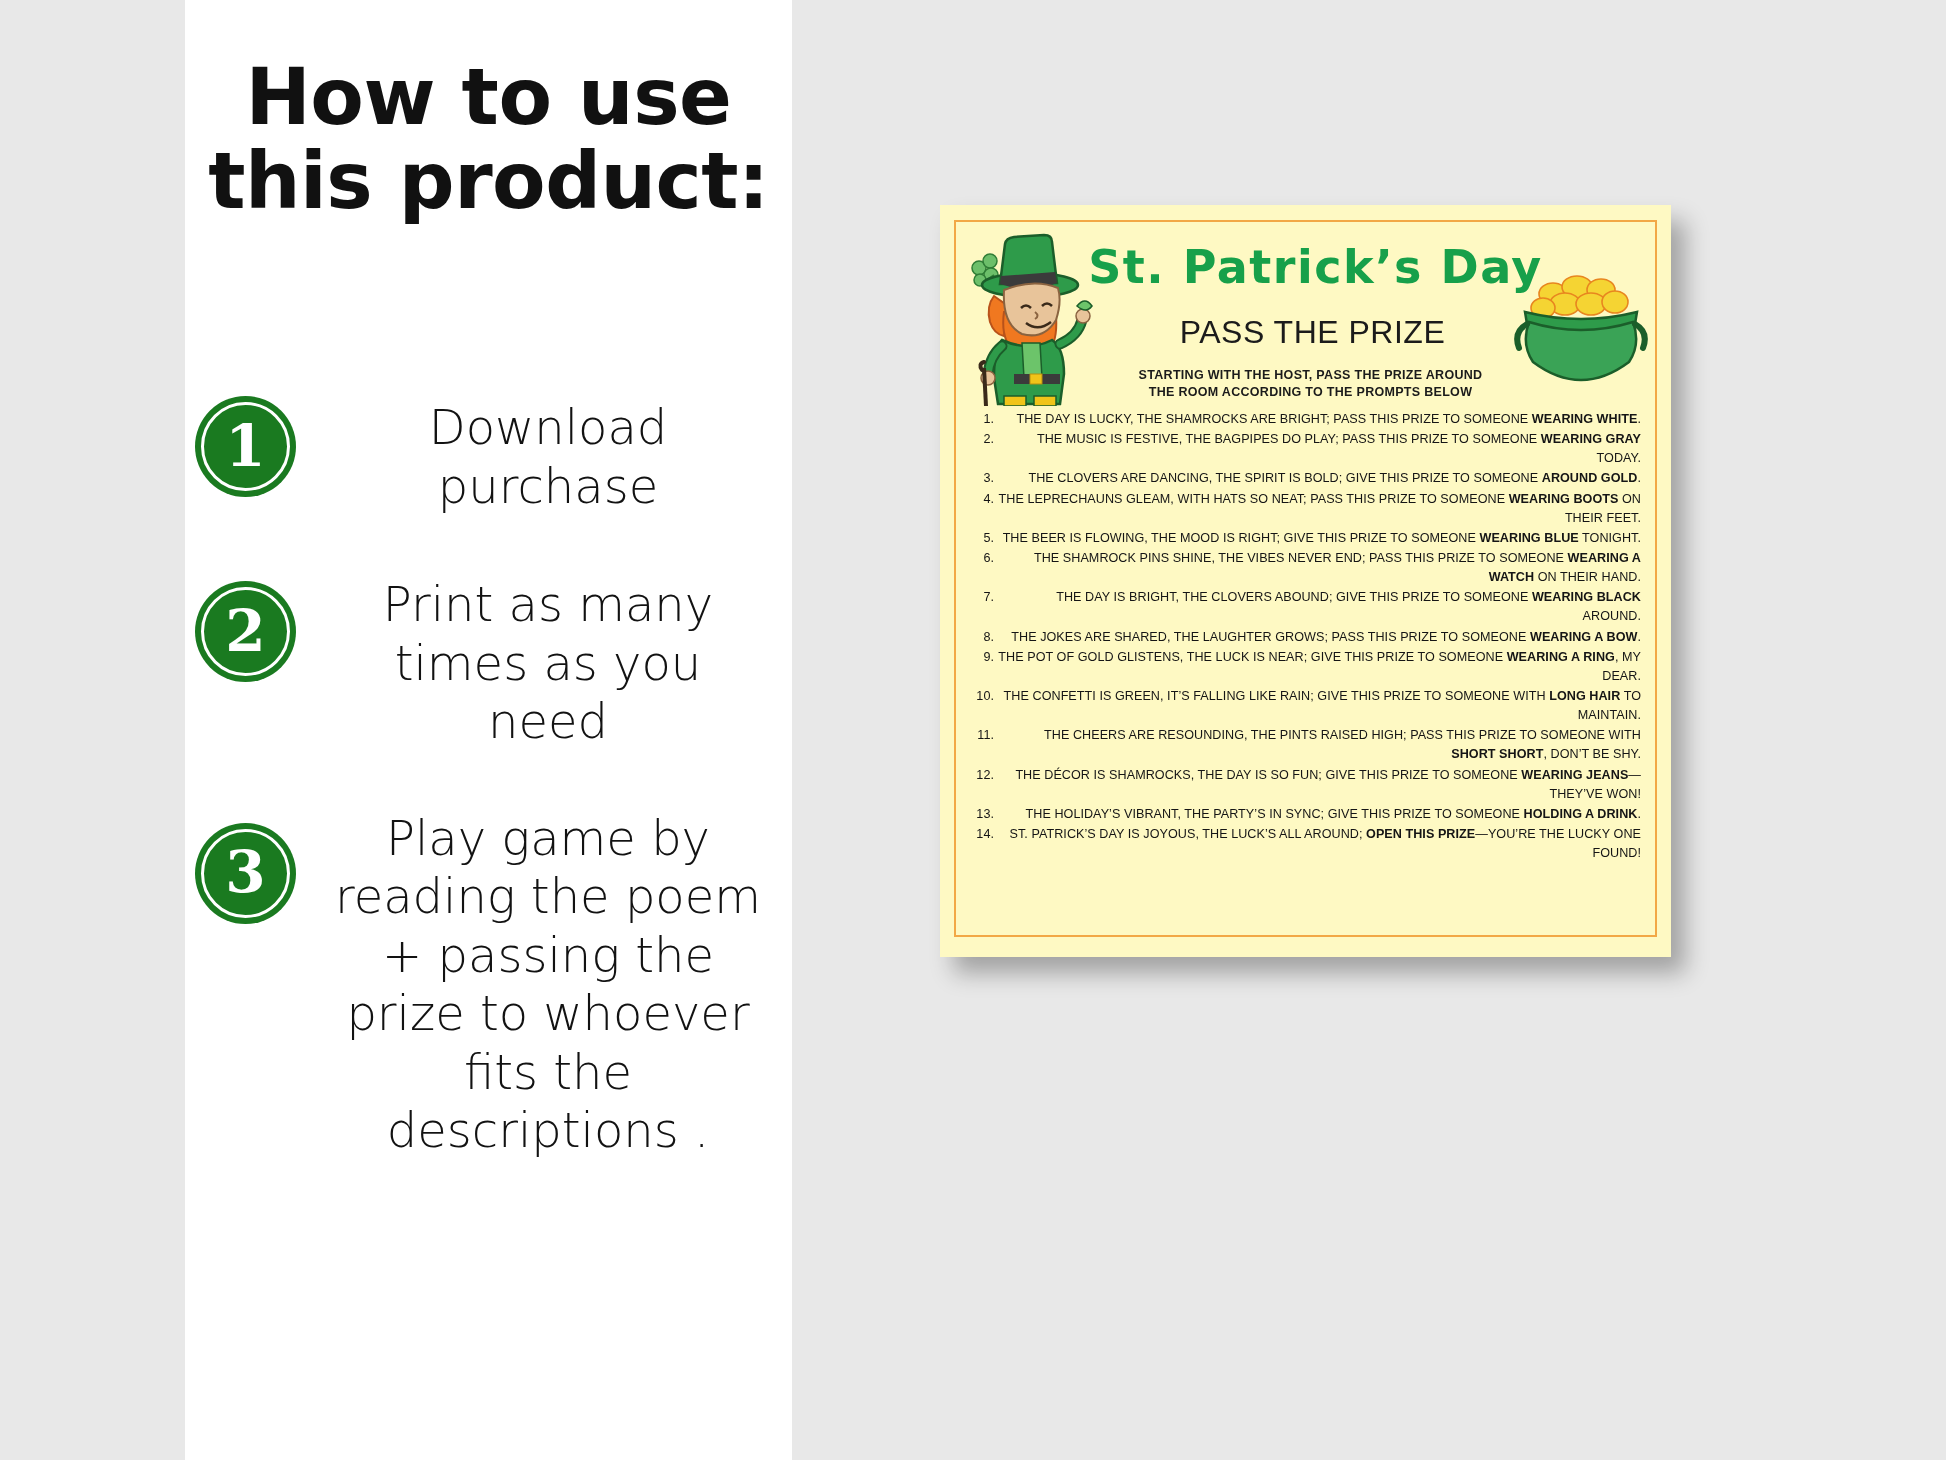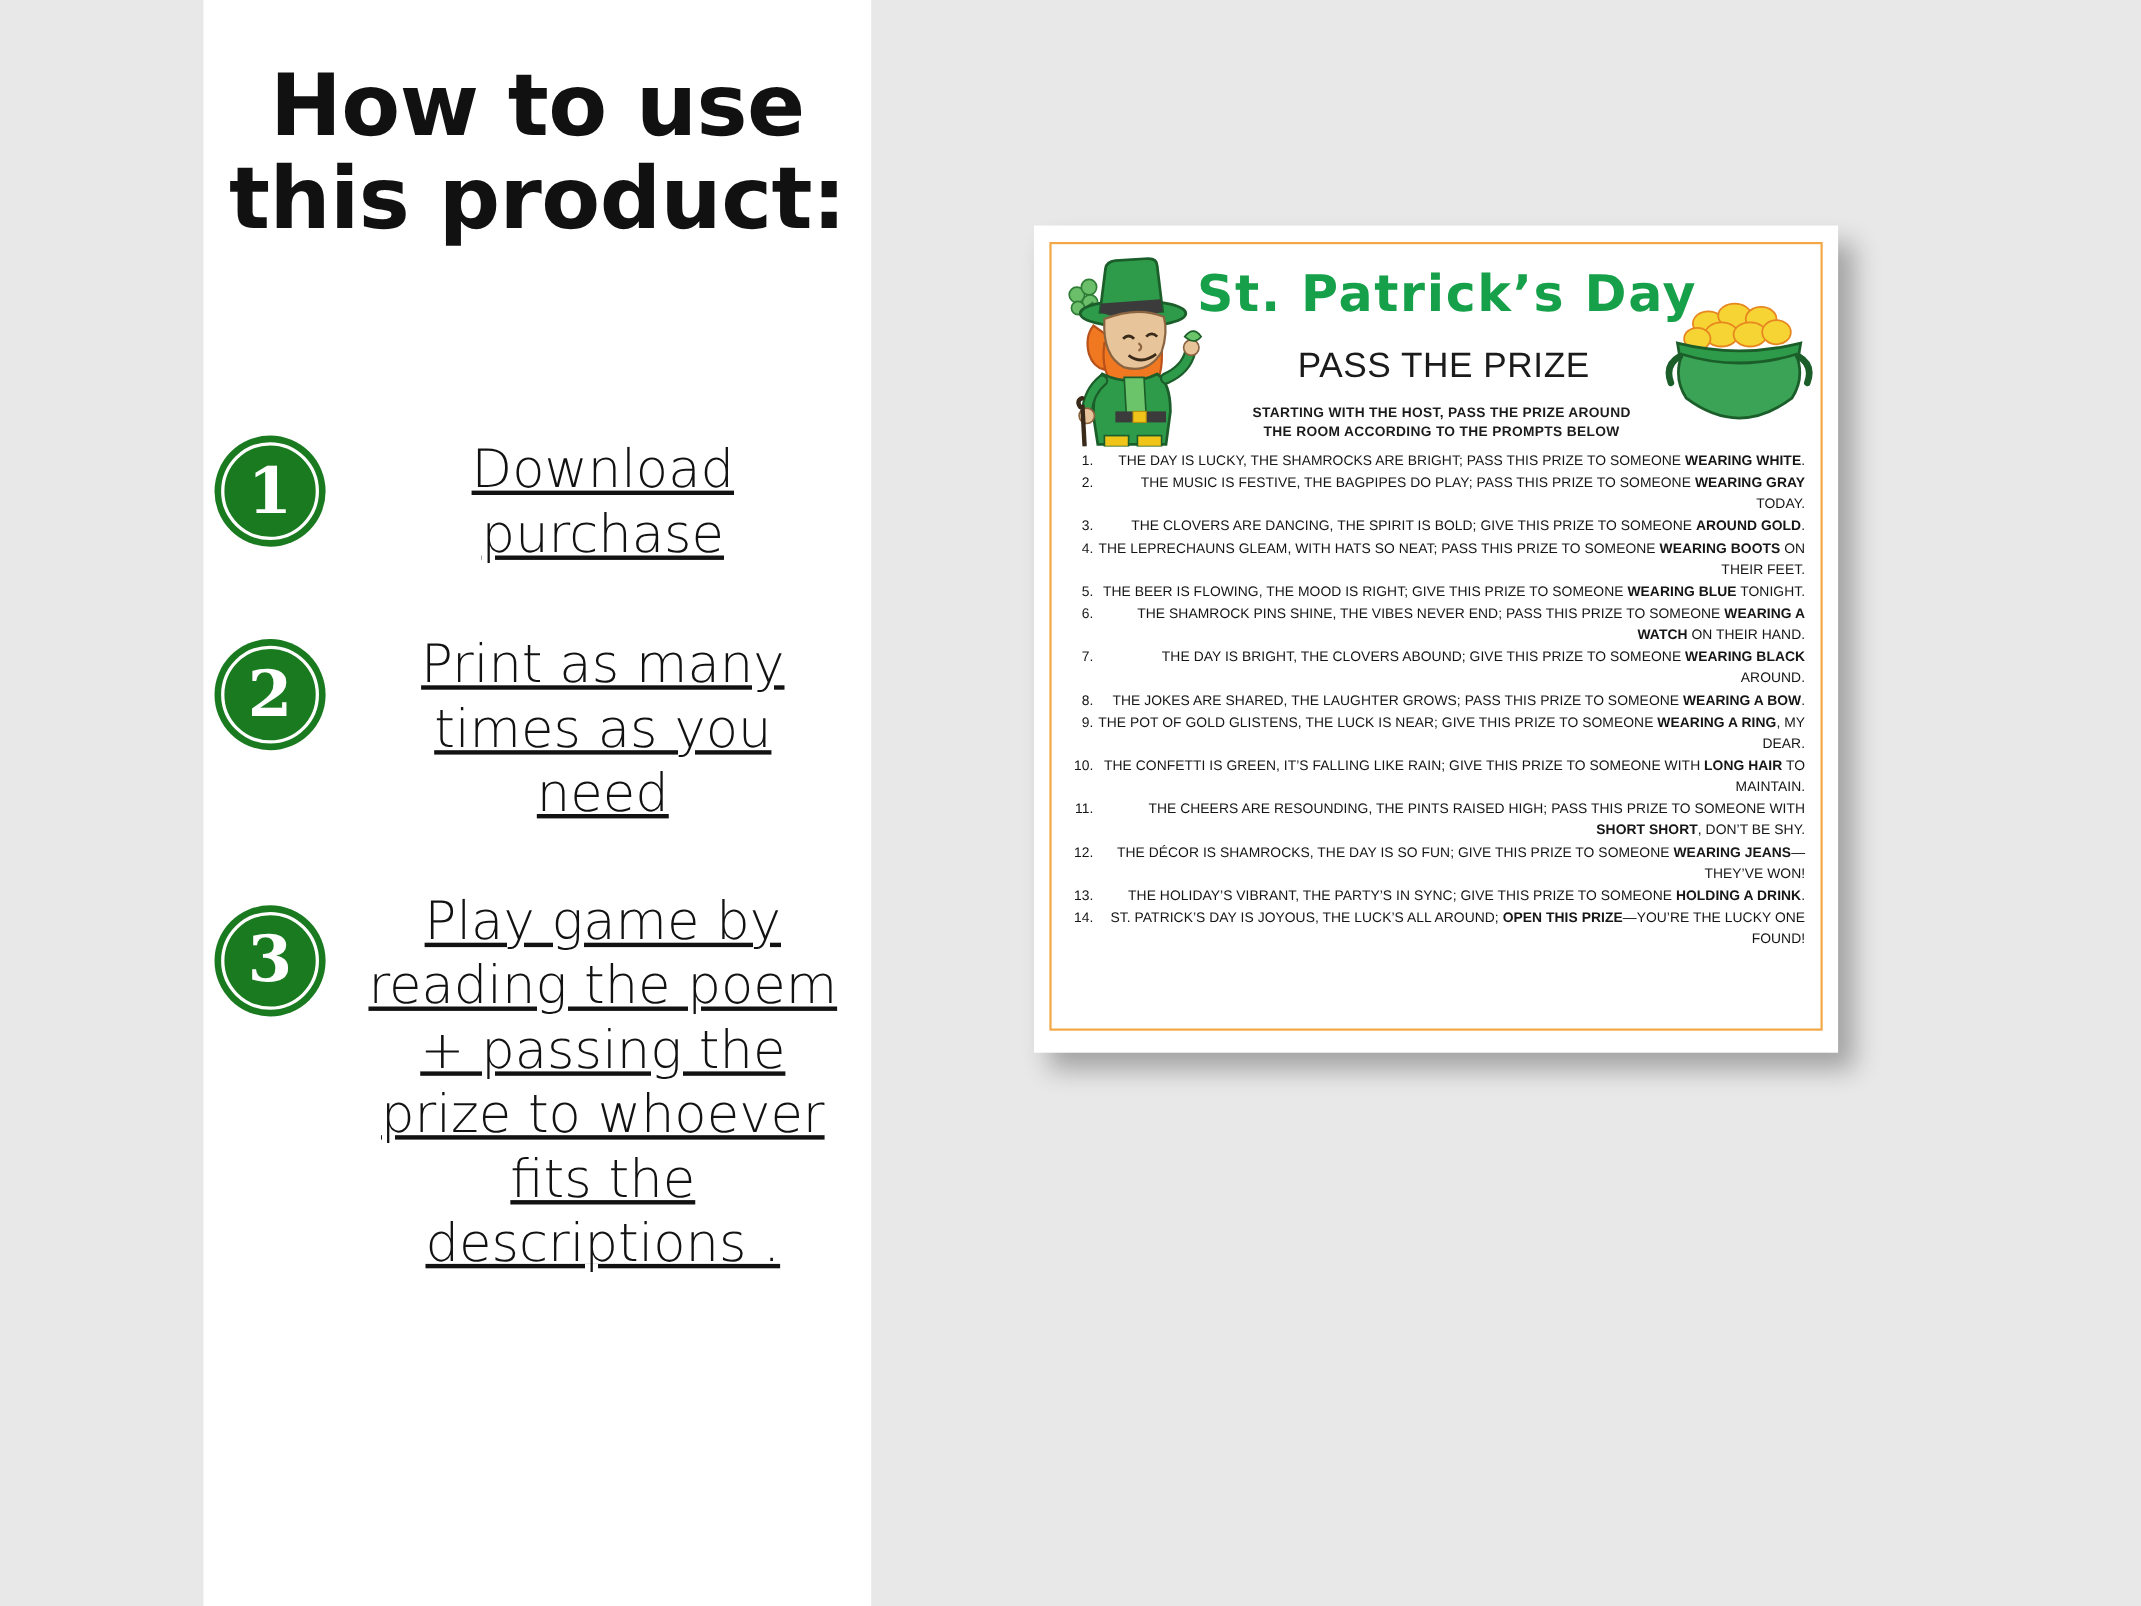--- a/index.html
+++ b/index.html
@@ -94,38 +94,37 @@
   .step-text {
     flex: 1 1 auto;
     text-align: center;
     font-family: "DejaVu Sans", sans-serif;
     font-weight: 300;
     font-size: 48px;
     line-height: 1.22;
     color: #121212;
     padding: 0 4px;
     white-space: pre-line;
-    text-decoration: underline;
   }
 
   .step-row.step-1 { margin-bottom: 60px; }
   .step-row.step-2 { margin-bottom: 58px; }
   .step-row.step-1 .step-text { padding-top: 8px; }
   .step-row.step-2 .step-text { padding-top: 0px; }
   .step-row.step-3 .step-text { padding-top: 0px; }
   .step-row.step-3 .step-badge { margin-top: 14px; }
 
   
   #poster-card {
     position: absolute;
     left: 940px;
     top: 205px;
     width: 731px;
     height: 752px;
-    background: #ffffff;
+    background: #fef9c3;
     box-shadow: 14px 16px 22px rgba(0,0,0,0.30);
   }
   #poster-inner {
     position: absolute;
     left: 14px;
     top: 15px;
     right: 14px;
     bottom: 20px;
     border: 2px solid #f2a846;
     box-sizing: border-box;

